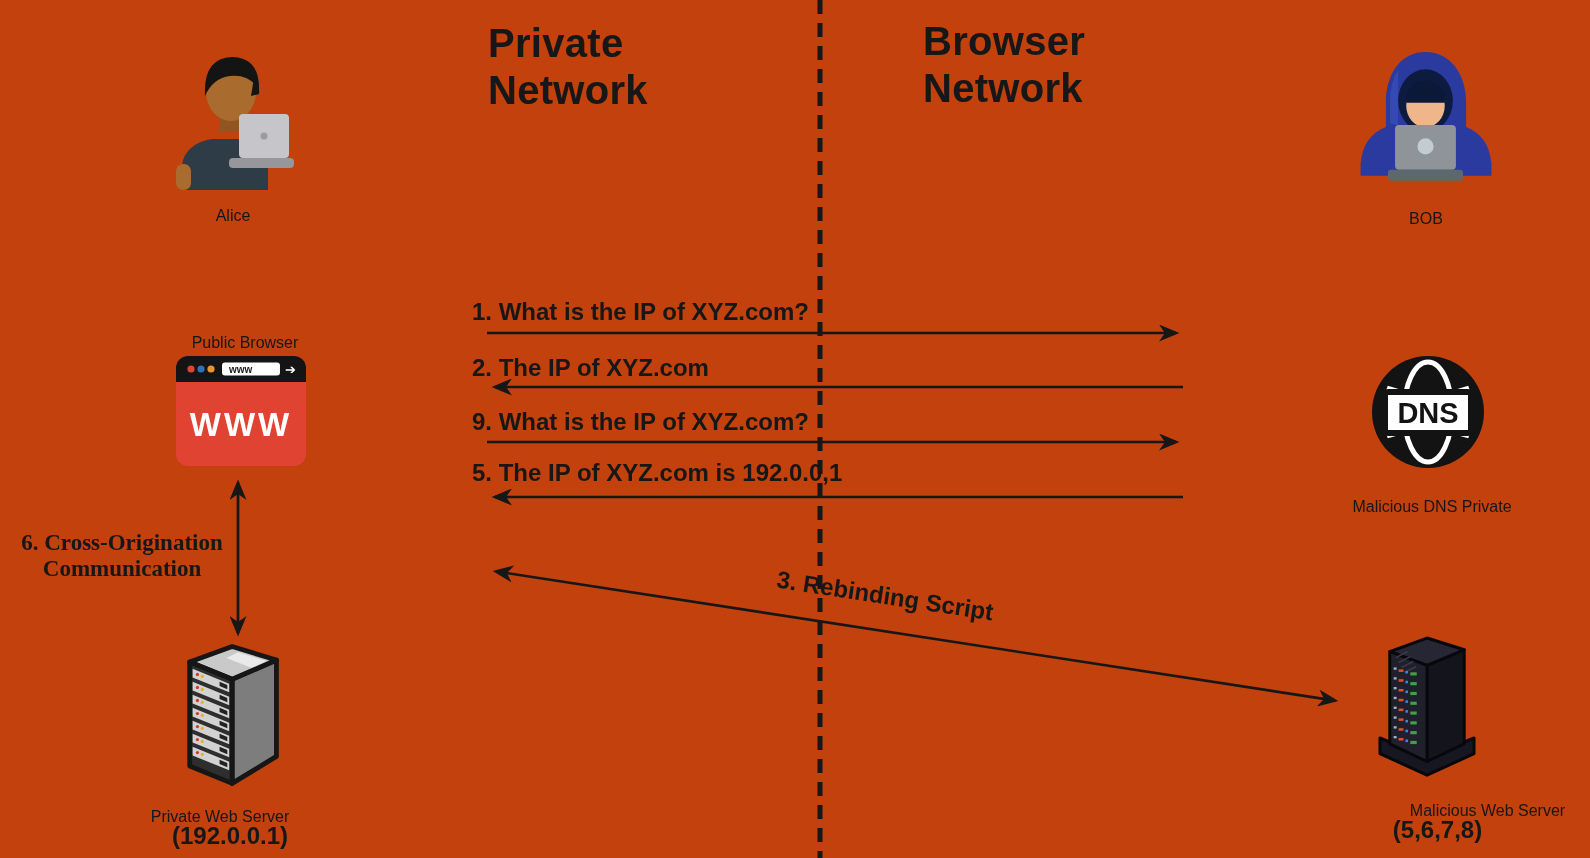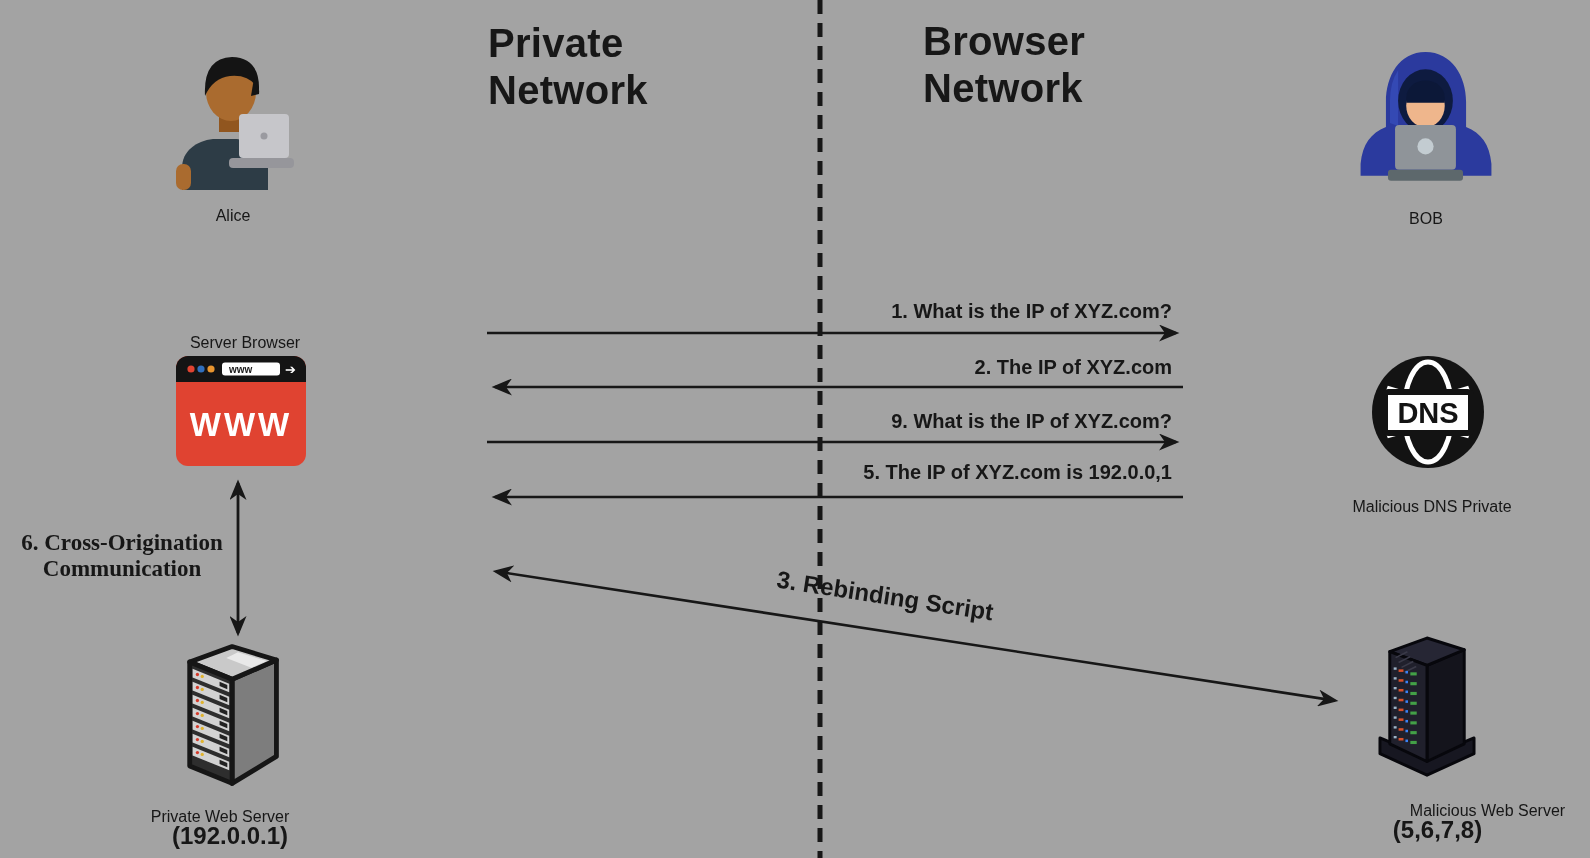--- a/index.html
+++ b/index.html
@@ -1,25 +1,25 @@
 <!DOCTYPE html>
 <html><head>
 <meta charset="utf-8">
 <style>
   html,body { margin:0; padding:0; background:#ffffff; }
   .canvas {
-    position:relative; width:1590px; height:858px; background:#a3a3a3;
+    position:relative; width:1590px; height:858px; background:#c2410c;
     font-family:"Liberation Sans", sans-serif; color:#171717; overflow:hidden;
   }
   .abs { position:absolute; }
   .heading { font-size:40px; font-weight:800; line-height:47px; letter-spacing:.3px; white-space:nowrap; }
   .entity-label { font-weight:400; font-size:16px; line-height:27px; text-align:center;margin-top:9px; }
   .entity-sub   { font-weight:700; font-size:24px; line-height:27px; text-align:center; }
-  .msg-label { position:absolute; left:472px; width:700px; text-align:right;
-               font-weight:700; font-size:20px; line-height:27px; white-space:nowrap; }
+  .msg-label { position:absolute; left:472px; width:700px; text-align:left;
+               font-weight:700; font-size:24px; line-height:27px; white-space:nowrap; }
   .msg-rotated { position:absolute; left:740px; top:582px; width:290px; text-align:center;
                  font-weight:700; font-size:24px; transform:rotate(8.7deg); white-space:nowrap; }
   .two-line { text-align:center; font-weight:700; font-size:23px; line-height:26px;font-family:Liberation Serif, serif; }
   svg { display:block; }
 </style>
 </head>
 <body>
 
 <div class="canvas">
 
@@ -65,21 +65,21 @@
     <path d="M40,22 q-8,12 -8,30 v22 l8,3 z" fill="#3449b4"></path>
     <ellipse cx="67" cy="52" rx="27" ry="31" fill="#0e1b40"></ellipse>
     <ellipse cx="67" cy="57" rx="19" ry="21" fill="#efb68c"></ellipse>
     <path d="M48,49 a19,17 0 0 1 38,0 l0,5 -38,0 z" fill="#0c1838"></path>
     <rect x="37" y="76" width="60" height="44" rx="4" fill="#8f9499"></rect>
     <circle cx="67" cy="97" r="8" fill="#c3ccd1"></circle>
     <rect x="30" y="120" width="74" height="11" rx="3" fill="#5d686c"></rect>
   </svg>
   <div class="abs entity-label" style="left:1360px;top:196px;width:132px">BOB</div>
 
-  <div class="abs entity-label" style="left:150px;top:320px;width:190px">Server Browser</div>
+  <div class="abs entity-label" style="left:150px;top:320px;width:190px">Public Browser</div>
   <svg class="abs" style="left:176px;top:356px" width="130" height="110" viewBox="0 0 130 110">
     <rect x="0" y="0" width="130" height="110" rx="12" fill="#e04331"></rect>
     <path d="M0,26 v-14 a12,12 0 0 1 12,-12 h106 a12,12 0 0 1 12,12 v14 z" fill="#141414"></path>
     <circle cx="15" cy="13" r="3.6" fill="#e04331"></circle>
     <circle cx="25" cy="13" r="3.6" fill="#2f6fbe"></circle>
     <circle cx="35" cy="13" r="3.6" fill="#e8952f"></circle>
     <rect x="46" y="6.5" width="58" height="13" rx="3" fill="#ffffff"></rect>
     <text x="53" y="16.5" font-size="10" font-weight="700" fill="#1a1a1a">www</text>
     <text x="109" y="18" font-size="13" fill="#ffffff">➔</text>
     <text x="65" y="80" text-anchor="middle" font-size="33" font-weight="700" letter-spacing="3" fill="#ffffff">WWW</text>

